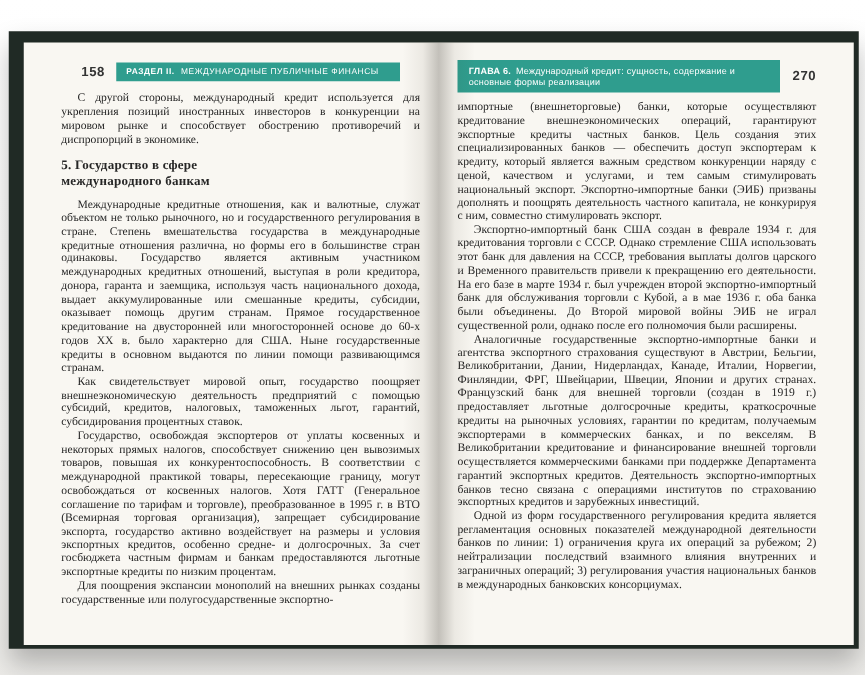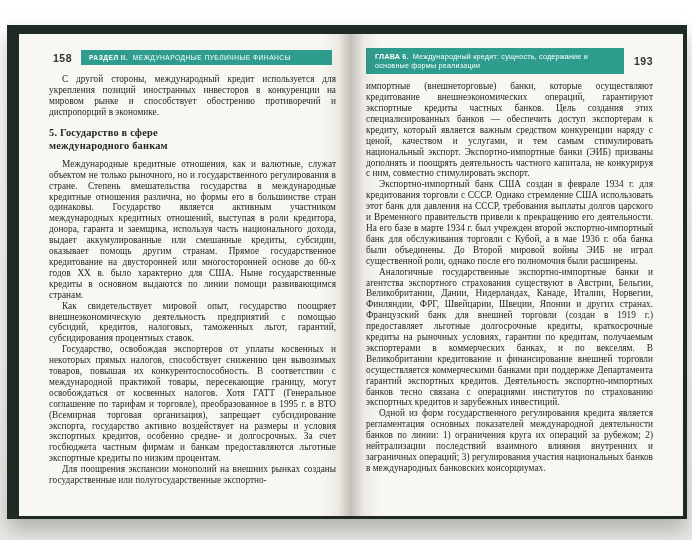--- a/index.html
+++ b/index.html
@@ -33,21 +33,21 @@
     pointer-events:none;
   }
   .page {
     width:332px; height:482px; box-sizing:border-box;
     overflow:hidden; color:#262626;
   }
   .page-left  { padding:16px 15px 8px 30px; }
   .page-right { padding:14px 30px 8px 15px; }
 
   .ph { display:flex; align-items:center; }
-  .ph-left  { gap:9px;  margin:0 4px 9px; }
+  .ph-left  { gap:9px;  margin:0 16px 9px; }
   .ph-right { gap:10px; margin:0 0 7px; }
   .pnum {
     font-family:"Liberation Sans", sans-serif; font-weight:bold;
     font-size:10.5px; color:#333; letter-spacing:0.5px; flex:0 0 auto;
   }
   .bar {
     background:#2f9d8e; color:#ffffff;
     font-family:"Liberation Sans", sans-serif;
   }
   .bar b { font-weight:bold; margin-right:5px; }
@@ -98,21 +98,21 @@
           <p>Государство, освобождая экспортеров от уплаты косвенных и некоторых прямых налогов, способствует снижению цен вывозимых товаров, повышая их конкурентоспособность. В соответствии с международной практикой товары, пересекающие границу, могут освобождаться от косвенных налогов. Хотя ГАТТ (Генеральное соглашение по тарифам и торговле), преобразованное в 1995 г. в ВТО (Всемирная торговая организация), запрещает субсидирование экспорта, государство активно воздействует на размеры и условия экспортных кредитов, особенно средне- и долгосрочных. За счет госбюджета частным фирмам и банкам предоставляются льготные экспортные кредиты по низким процентам.</p>
           <p>Для поощрения экспансии монополий на внешних рынках созданы государственные или полугосударственные экспортно-</p>
         </div>
       </section>
 
       <section class="page page-right">
         <header class="ph ph-right">
           <div class="bar bar-right">
             <b>ГЛАВА 6.</b><span>Международный кредит: сущность, содержание и основные формы реализации</span>
           </div>
-          <span class="pnum">193</span>
+          <span class="pnum">270</span>
         </header>
         <div class="body">
           <p class="cont">импортные (внешнеторговые) банки, которые осуществляют кредитование внешнеэкономических операций, гарантируют экспортные кредиты частных банков. Цель создания этих специализированных банков — обеспечить доступ экспортерам к кредиту, который является важным средством конкуренции наряду с ценой, качеством и услугами, и тем самым стимулировать национальный экспорт. Экспортно-импортные банки (ЭИБ) призваны дополнять и поощрять деятельность частного капитала, не конкурируя с ним, совместно стимулировать экспорт.</p>
           <p>Экспортно-импортный банк США создан в феврале 1934 г. для кредитования торговли с СССР. Однако стремление США использовать этот банк для давления на СССР, требования выплаты долгов царского и Временного правительств привели к прекращению его деятельности. На его базе в марте 1934 г. был учрежден второй экспортно-импортный банк для обслуживания торговли с Кубой, а в мае 1936 г. оба банка были объединены. До Второй мировой войны ЭИБ не играл существенной роли, однако после его полномочия были расширены.</p>
           <p>Аналогичные государственные экспортно-импортные банки и агентства экспортного страхования существуют в Австрии, Бельгии, Великобритании, Дании, Нидерландах, Канаде, Италии, Норвегии, Финляндии, ФРГ, Швейцарии, Швеции, Японии и других странах. Французский банк для внешней торговли (создан в 1919 г.) предоставляет льготные долгосрочные кредиты, краткосрочные кредиты на рыночных условиях, гарантии по кредитам, получаемым экспортерами в коммерческих банках, и по векселям. В Великобритании кредитование и финансирование внешней торговли осуществляется коммерческими банками при поддержке Департамента гарантий экспортных кредитов. Деятельность экспортно-импортных банков тесно связана с операциями институтов по страхованию экспортных кредитов и зарубежных инвестиций.</p>
           <p>Одной из форм государственного регулирования кредита является регламентация основных показателей международной деятельности банков по линии: 1) ограничения круга их операций за рубежом; 2) нейтрализации последствий взаимного влияния внутренних и заграничных операций; 3) регулирования участия национальных банков в международных банковских консорциумах.</p>
         </div>
       </section>
 
       <div class="gutter"></div>

